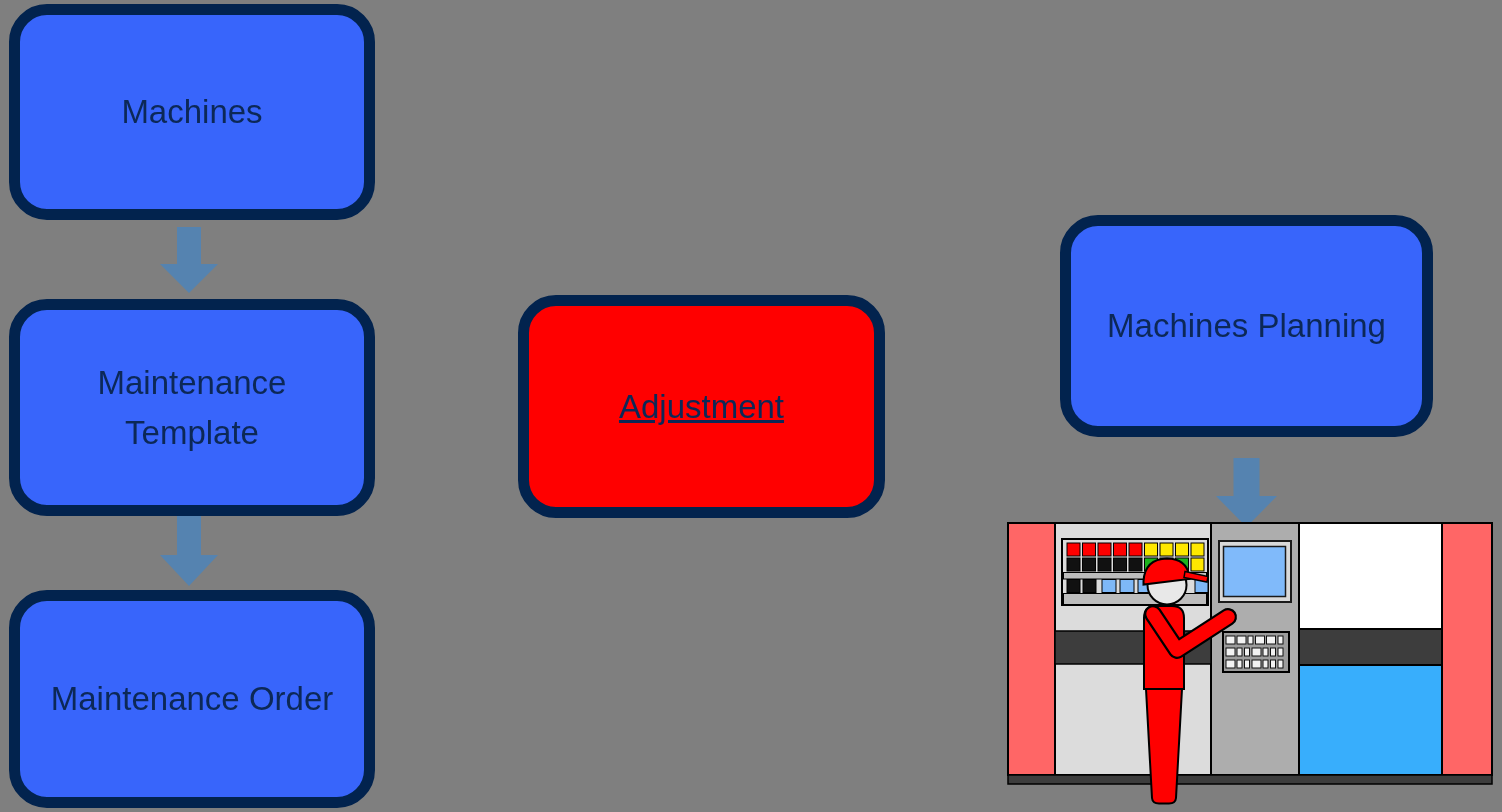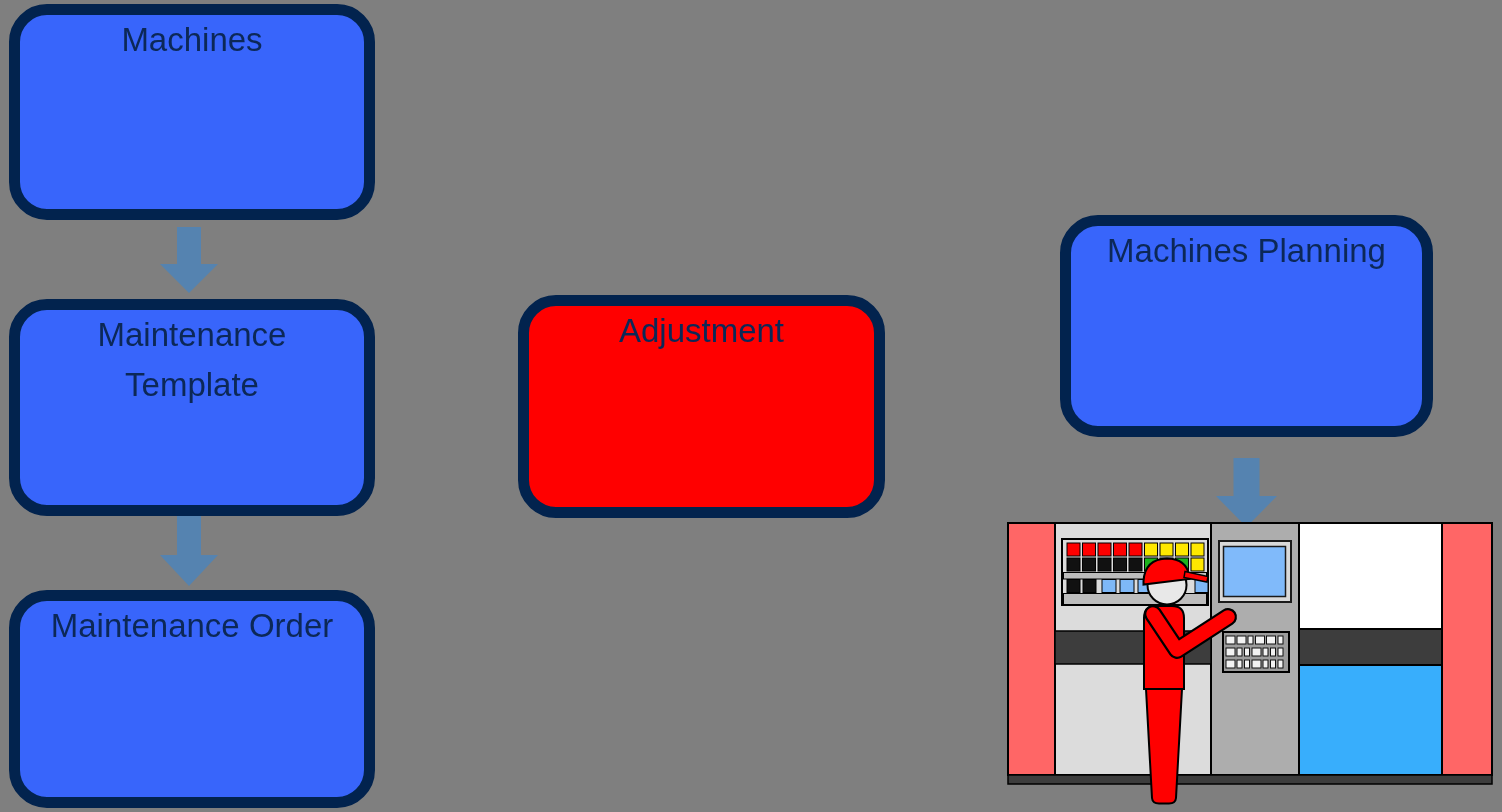--- a/index.html
+++ b/index.html
@@ -9,21 +9,21 @@
     background:#7F7F7F;
     overflow:hidden;
     font-family:"Liberation Sans", sans-serif;
   }
   .node{
     position:absolute;
     box-sizing:border-box;
     background:#3865FB;
     border:11px solid #02234E;
     border-radius:38px;
-    display:flex;justify-content:center;
+    display:flex;align-items:center;justify-content:center;
     text-align:center;
     color:#0C2857;
     font-size:33px;
     line-height:1.5;
   }
   .node.red{ background:#FF0000; }
   .node-label{ display:block; max-width:300px; }
   .arrow{ position:absolute; line-height:0; }
   .machine{ position:absolute; left:1007px; top:522px; }
 </style>
@@ -49,21 +49,21 @@
   <div class="arrow" style="left:160px;top:516px;">
     <svg width="58" height="70" viewBox="0 0 58 70">
       <polygon points="17,0 41,0 41,39 58,39 29,70 0,39 17,39" fill="#5583B0"></polygon>
     </svg>
   </div>
 
   <div class="node" style="left:9px;top:590px;width:366px;height:218px;">
     <span class="node-label">Maintenance Order</span>
   </div>
 
-  <div class="node red" style="left:518px;top:295px;width:367px;height:223px;">
+  <div class="node red" style="left:518px;top:295px;width:367px;height:223px;text-decoration:underline;">
     <span class="node-label">Adjustment</span>
   </div>
 
   <div class="node" style="left:1060px;top:215px;width:373px;height:222px;">
     <span class="node-label">Machines Planning</span>
   </div>
 
   <div class="arrow" style="left:1216px;top:458px;">
     <svg width="61" height="69" viewBox="0 0 61 69">
       <polygon points="17.5,0 43.5,0 43.5,38 61,38 30.5,69 0,38 17.5,38" fill="#5583B0"></polygon>

